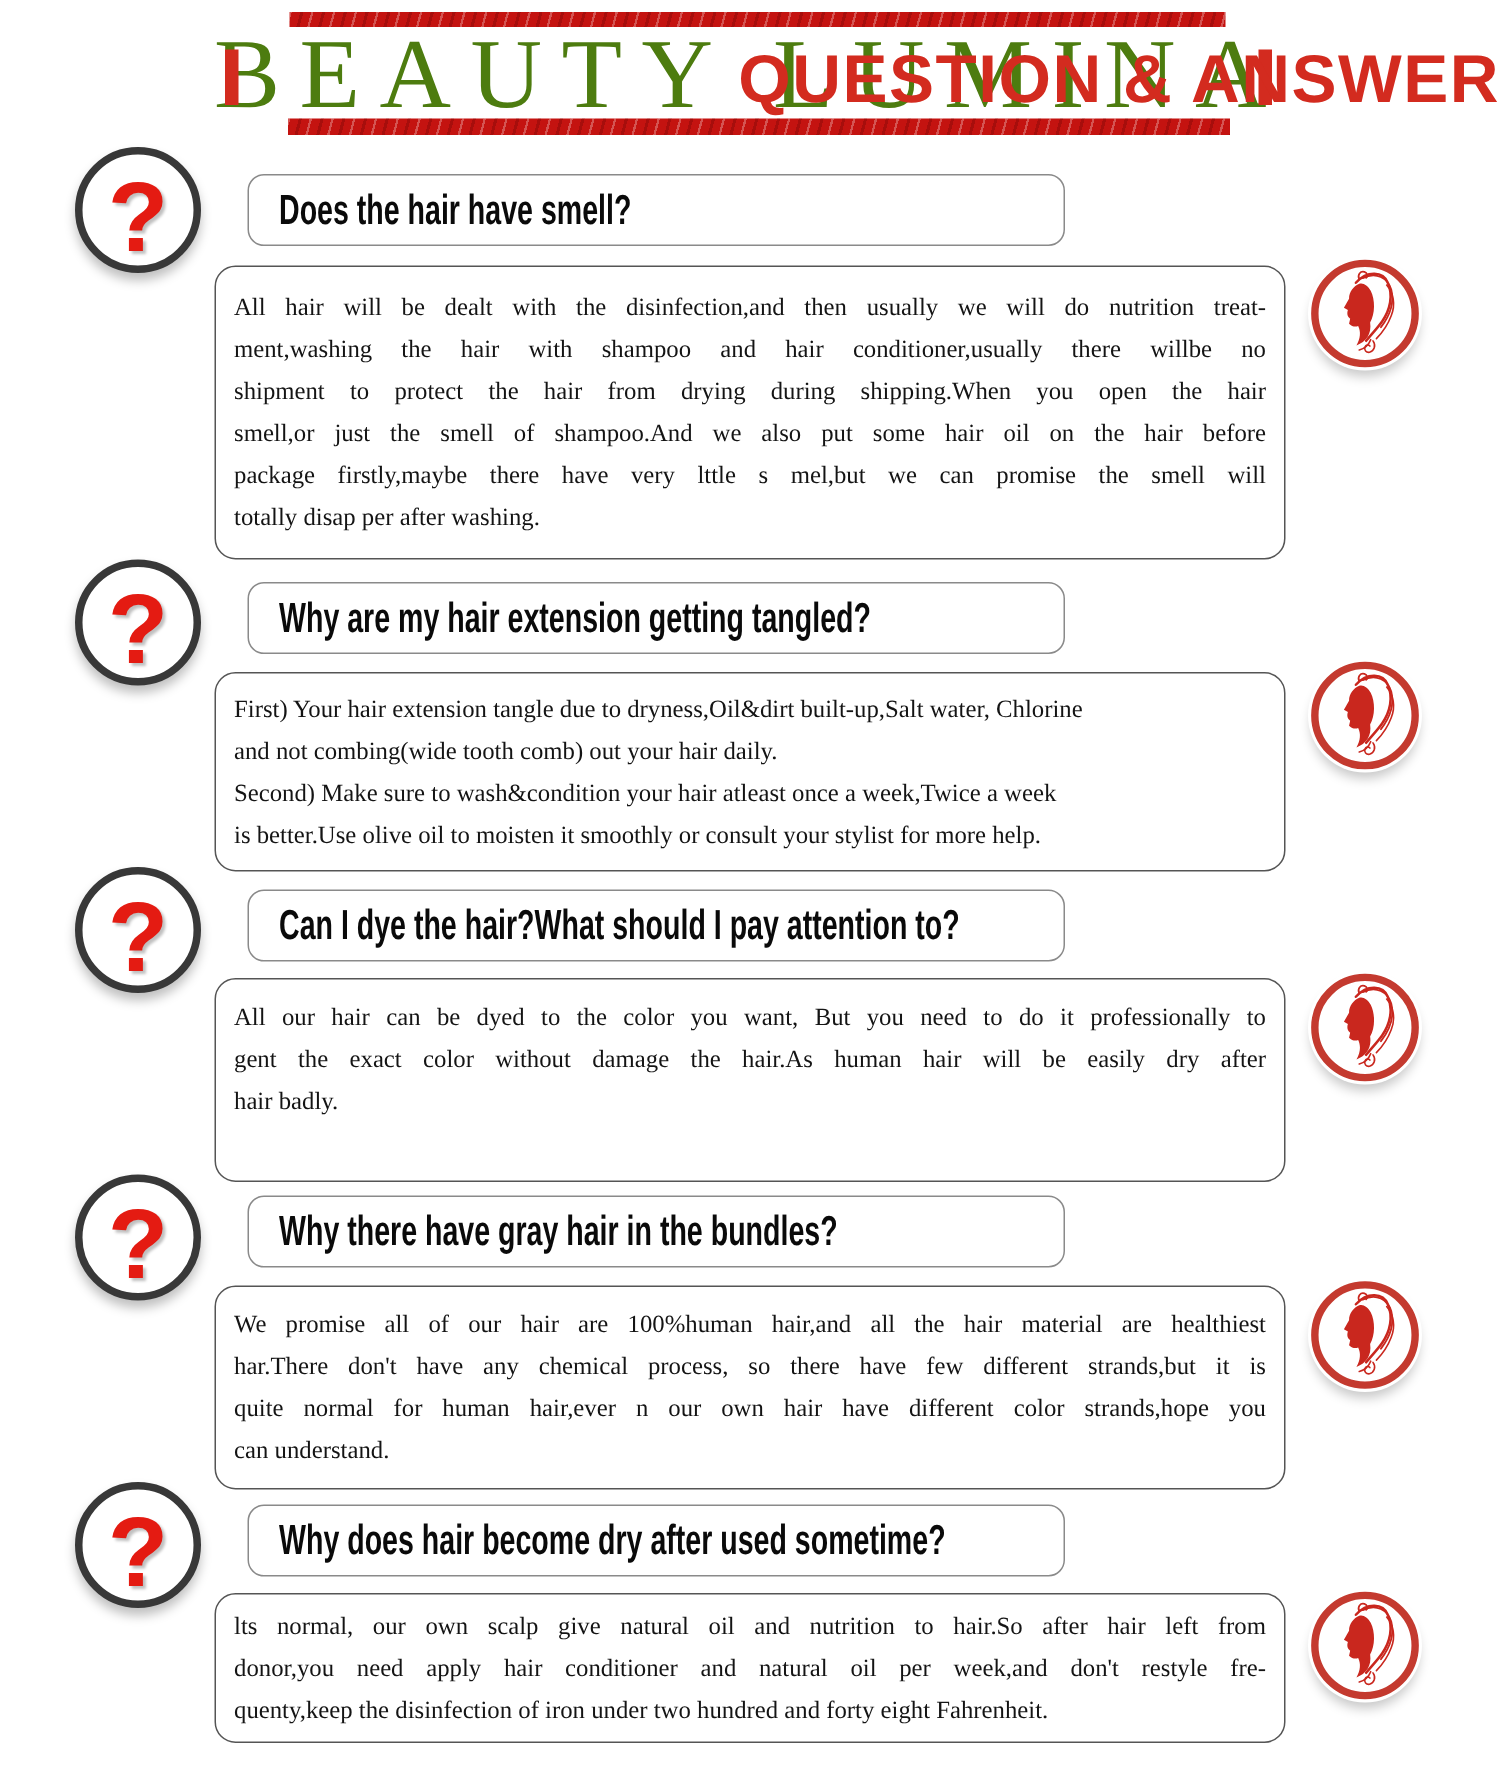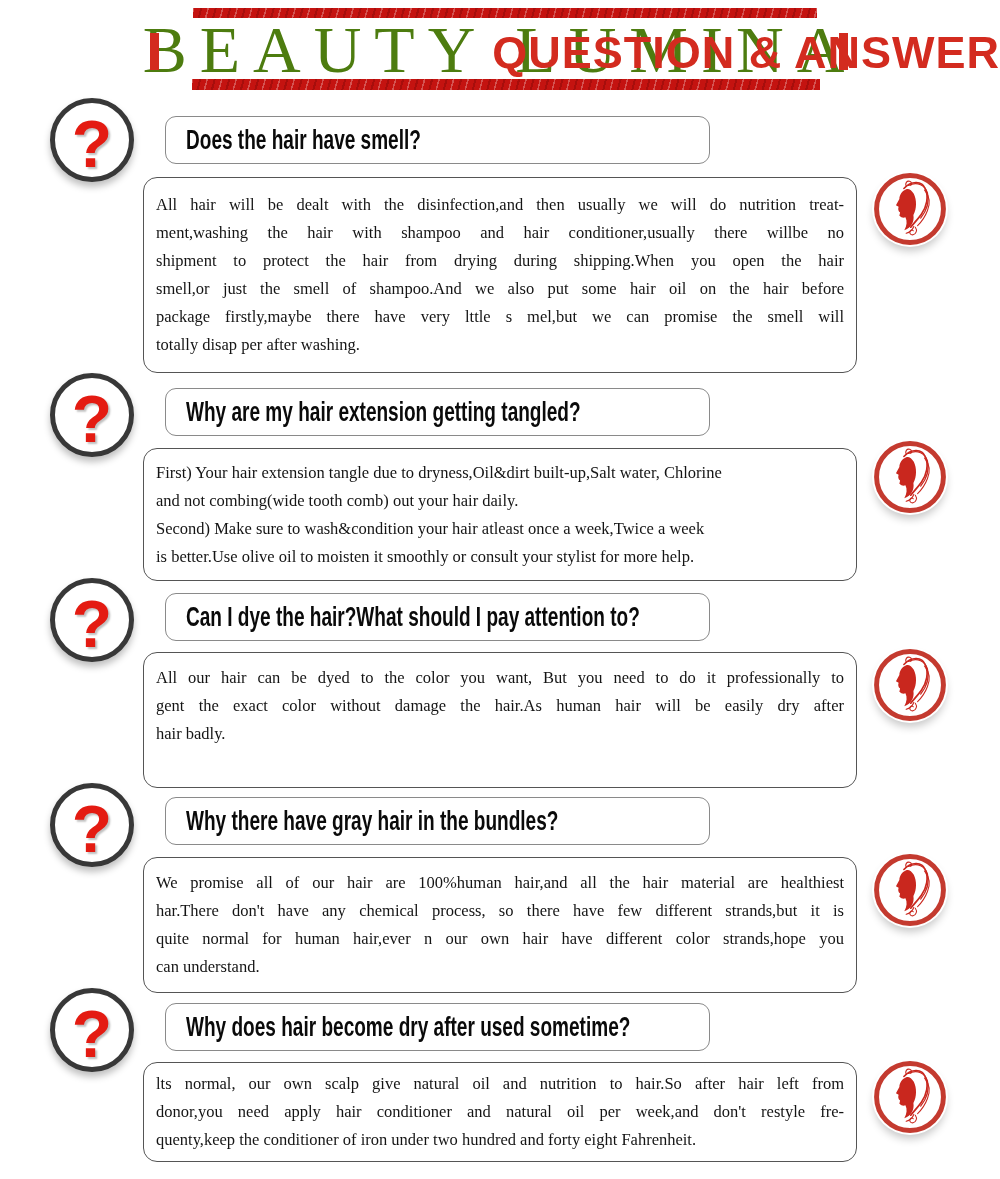--- a/index.html
+++ b/index.html
@@ -266,21 +266,21 @@
 
   <div class="qmark m5">
       <span>?</span>
     </div>
   <div class="qbox q5">
       <span class="qtext">Why does hair become dry after used sometime?</span>
     </div>
   <div class="abox a5">
     <div class="aline">lts normal, our own scalp give natural oil and nutrition to hair.So after hair left from</div>
     <div class="aline">donor,you need apply hair conditioner and natural oil per week,and don't restyle fre-</div>
-    <div class="aline last">quenty,keep the conditioner of iron under two hundred and forty eight Fahrenheit.</div>
+    <div class="aline last">quenty,keep the disinfection of iron under two hundred and forty eight Fahrenheit.</div>
   </div>
   <div class="face f5">
     <svg viewBox="0 0 100 100">
       <circle cx="50" cy="50" r="44" fill="#ffffff" stroke="#c43a2f" stroke-width="6.5"></circle>
       <path d="M45,24 C40,26 36,31 36,37 L31.5,45 L35,47 C34,50 34.5,53 37,54.5 L36,59 C38.5,61.5 41.5,62 44,61 C46.5,66 46,72 42.5,78 C51,75 56,68 54.5,58 C59,50 59,38 55,30 C52.5,25.5 48,22.5 45,24 Z" fill="#c9271e"></path>
       <path d="M42,23 C52,12 66,13 70,23 C75,34 72,47 65,57 C60,64 54,70 51,74" fill="none" stroke="#c9271e" stroke-width="2.2" stroke-linecap="round"></path>
       <path d="M48,19 C60,13 70,19 73,29 C76,41 71,53 64,62" fill="none" stroke="#c9271e" stroke-width="1.6" stroke-linecap="round"></path>
       <path d="M69,25 C75,32 77,42 73,52 C70,60 65,67 60,72" fill="none" stroke="#c9271e" stroke-width="1.4" stroke-linecap="round"></path>
       <path d="M55,73 C53,78 49,81 45,82" fill="none" stroke="#c9271e" stroke-width="1.5" stroke-linecap="round"></path>
       <path d="M57,74 C60,78 58,83 54,84 C51,84.5 49,82 50,79.5 C50.7,77.5 53,77 54.3,78.6" fill="none" stroke="#c9271e" stroke-width="1.4" stroke-linecap="round"></path>

